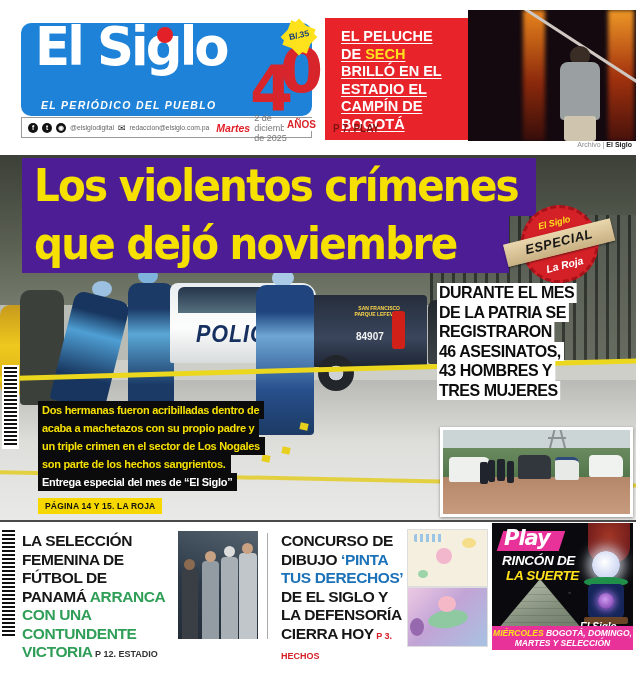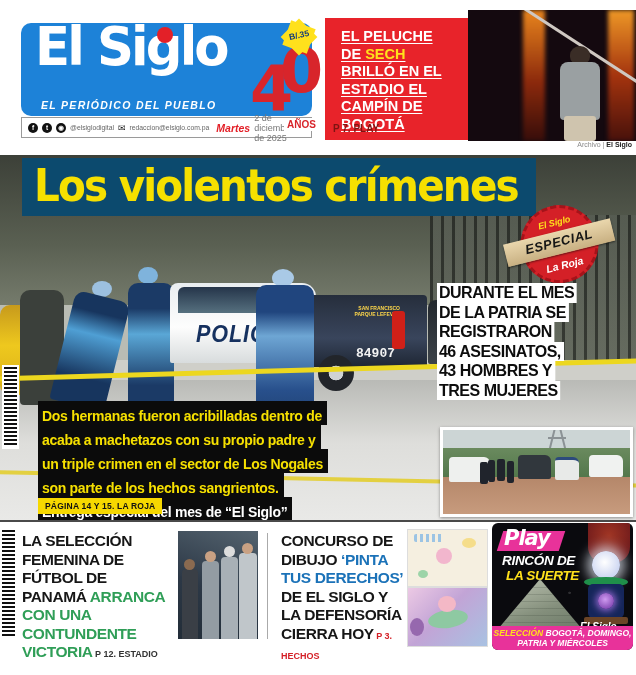--- a/index.html
+++ b/index.html
@@ -63,33 +63,33 @@
   #cop-a{left:20px;top:135px;width:44px;height:115px;background:#3b403b;}
   #cop-b{left:62px;top:140px;width:56px;height:112px;background:linear-gradient(180deg,#17355e 15%,#4f9fd4 35%,#17355e 75%);transform:rotate(14deg);}
   #cop-b-head{left:92px;top:126px;width:20px;height:16px;background:#9cc0e0;border-radius:50%;}
   #cop-c{left:128px;top:128px;width:46px;height:128px;background:linear-gradient(180deg,#1b3a66 20%,#5aa7d6 40%,#1b3a66 80%);}
   #cop-c-head{left:138px;top:112px;width:20px;height:17px;background:#7fb3dc;border-radius:50%;}
   #truck-cab{left:170px;top:128px;width:146px;height:80px;background:linear-gradient(180deg,#e9edf0,#fdfdfd 55%,#d8dcdd);border-radius:8px 14px 2px 2px;}
   #truck-win{left:178px;top:132px;width:120px;height:26px;background:linear-gradient(180deg,#25354a,#56707f);border-radius:6px 10px 0 0;}
   #van-label{left:196px;top:165px;font-size:24px;font-weight:bold;font-style:italic;color:#16315f;letter-spacing:1px;transform:scaleX(.9);transform-origin:left;}
   #truck-bed{left:305px;top:140px;width:122px;height:72px;background:linear-gradient(180deg,#262e3c,#39455c 60%,#1e2633);border-radius:2px 4px 2px 2px;}
   #van-district{left:348px;top:150px;font-size:5px;line-height:6px;color:#ffd84a;font-weight:bold;text-align:right;width:52px;}
-  #van-unit{left:356px;top:191px;font-size:13px;font-weight:bold;color:#f2f2f2;font-family:Liberation Mono, monospace;}
+  #van-unit{left:356px;top:176px;font-size:10px;font-weight:bold;color:#f2f2f2;}
   #taillight{left:392px;top:156px;width:13px;height:38px;background:#d02018;border-radius:3px;filter:blur(.5px);}
   #wheel{left:318px;top:200px;width:36px;height:36px;background:radial-gradient(circle,#cfd2d4 0 28%,#22252a 30% 100%);border-radius:50%;}
   #suv{left:428px;top:145px;width:118px;height:64px;background:linear-gradient(180deg,#23282e,#3c4349);border-radius:8px 12px 2px 2px;}
   #cop-door{left:256px;top:130px;width:58px;height:150px;background:linear-gradient(180deg,#20457e 18%,#6ea6d4 34%,#28508c 70%,#1c3a64);border-radius:10px 10px 4px 4px;}
   #cop-door-head{left:272px;top:114px;width:22px;height:18px;background:#a9c9e6;border-radius:50%;}
   #tape1{left:-20px;top:212px;width:700px;height:5px;background:#ecd71f;transform:rotate(-1.6deg);}
   #tape2{left:-10px;top:322px;width:660px;height:4px;background:#e3cd25;opacity:.85;transform:rotate(1.2deg);border-radius:3px;}
   .marker{width:8px;height:7px;background:#e8cf1d;transform:rotate(12deg);}
   #mk1{left:282px;top:292px;} #mk2{left:300px;top:268px;} #mk3{left:262px;top:300px;}
 
   
-  .hl-strip{left:22px;background:#0c4a6e;z-index:5;}
+  .hl-strip{left:22px;background:#4c1d95;z-index:5;}
   #hl1{top:158px;width:514px;height:58px;}
   #hl2{top:216px;width:487px;height:57px;}
   .hl-text{position:absolute;left:12px;top:1px;font-family:"DejaVu Sans",sans-serif;font-weight:bold;
            font-size:45px;color:#f6e000;letter-spacing:-2px;white-space:nowrap;
            transform:scaleX(.9);transform-origin:left;}
 
   
   #badge{left:505px;top:203px;width:110px;height:86px;z-index:6;transform:rotate(-14deg);}
   #badge-circle{position:absolute;left:16px;top:2px;width:78px;height:78px;background:#d42027;border-radius:50%;
                 border:3px dashed #a5131a;box-sizing:border-box;}
@@ -102,22 +102,22 @@
   #badge-bottom{position:absolute;left:0;top:56px;width:110px;text-align:center;font-size:10.5px;font-weight:bold;
                 font-style:italic;color:#fff;}
 
   
   #deck{left:437px;top:283px;width:196px;z-index:5;line-height:19.5px;}
   .deck-line{display:inline-block;background:#fff;color:#0d0d0d;font-weight:bold;font-size:16.5px;
              padding:0 3px 0 2px;letter-spacing:-.5px;transform:scaleX(.97);transform-origin:left;}
 
   
   #summary{left:38px;top:401px;z-index:5;line-height:16px;}
-  .sum-line{display:table;background:#0b0b0b;color:#f6e000;font-weight:bold;font-size:14px;
-            padding:7px 5px 1px 4px;margin-bottom:0px;letter-spacing:-.3px;}
+  .sum-line{display:table;background:#0b0b0b;color:#f6e000;font-weight:bold;font-size:11px;
+            padding:1px 5px 1px 4px;margin-bottom:0px;letter-spacing:-.3px;}
   .sum-tail{color:#fff;}
   #page-ref-main{left:38px;top:498px;z-index:5;background:#f6d800;color:#111;font-weight:bold;font-size:8.5px;
                  padding:3px 7px;letter-spacing:.2px;}
 
   
   #inset{left:440px;top:427px;width:193px;height:90px;background:#fff;padding:3px;box-sizing:border-box;z-index:5;
          box-shadow:0 1px 3px rgba(0,0,0,.4);}
   #inset-in{position:relative;width:100%;height:100%;overflow:hidden;background:#cdd6d6;}
   #inset-sky{position:absolute;left:0;top:0;width:100%;height:30%;background:#ccd5d5;}
   #inset-veg{position:absolute;left:0;top:22%;width:100%;height:36%;background:linear-gradient(180deg,#6a8a5e,#51764a);}
@@ -166,21 +166,21 @@
   #draw-bottom{left:407px;top:587px;width:79px;height:58px;overflow:hidden;border:1px solid #ddd;
                background:linear-gradient(135deg,#ecc9e4,#c2a4d6 45%,#a8c2e2);}
   #dd5{left:20px;top:22px;width:40px;height:18px;background:#8ec9a2;transform:rotate(-8deg);border-radius:50%;}
   #dd6{left:30px;top:8px;width:18px;height:16px;background:#f4b8c6;}
   #dd7{left:2px;top:30px;width:14px;height:18px;background:#9668ae;}
 
   
   #play-box{left:492px;top:523px;width:141px;height:127px;background:#0a0a0e;overflow:hidden;
             background-image:radial-gradient(circle at 20% 70%,rgba(255,255,255,.18) 1px,transparent 1.5px),
                              radial-gradient(circle at 80% 30%,rgba(255,255,255,.2) 1px,transparent 1.5px),
-                             radial-gradient(circle at 55% 55%,rgba(255,255,255,.15) 1px,transparent 1.5px);border-radius:6px;}
+                             radial-gradient(circle at 55% 55%,rgba(255,255,255,.15) 1px,transparent 1.5px);}
   #play-slash{position:absolute;left:8px;top:8px;width:62px;height:20px;background:#e8329a;transform:skewX(-18deg);}
   #play-logo{position:absolute;left:12px;top:3px;font-size:21px;font-weight:bold;font-style:italic;color:#fff;
              font-family:"DejaVu Sans",sans-serif;letter-spacing:-1px;}
   #rincon1{position:absolute;left:10px;top:30px;font-size:13.5px;font-weight:bold;font-style:italic;color:#fff;letter-spacing:-.3px;}
   #rincon2{position:absolute;left:14px;top:45px;font-size:13.5px;font-weight:bold;font-style:italic;color:#ffe11c;letter-spacing:-.3px;}
   #teller-hair{position:absolute;left:96px;top:0px;width:42px;height:40px;background:radial-gradient(circle at 50% 30%,#a03524,#5c1018);border-radius:0 0 40% 40%;}
   #crystal{position:absolute;left:100px;top:28px;width:28px;height:28px;border-radius:50%;
            background:radial-gradient(circle at 45% 40%,#ffffff,#cdd6f2 70%);box-shadow:0 0 12px 5px rgba(240,245,255,.7);}
   #table-green{position:absolute;left:92px;top:54px;width:44px;height:10px;background:#1f8f4a;border-radius:50%;}
   #barrel{position:absolute;left:96px;top:61px;width:36px;height:34px;background:#15265a;border-radius:5px;}
@@ -276,20 +276,23 @@
     <div class="abs" id="tape1"></div>
     <div class="abs" id="tape2"></div>
     <div class="abs marker" id="mk1"></div>
     <div class="abs marker" id="mk2"></div>
     <div class="abs marker" id="mk3"></div>
   </div>
 
   <div class="abs hl-strip" id="hl1">
     <span class="hl-text">Los violentos crímenes</span>
   </div>
+  <div class="abs hl-strip" id="hl2">
+    <span class="hl-text">que dejó noviembre</span>
+  </div>
 
   <div class="abs" id="badge">
     <div id="badge-circle"></div>
     <div id="badge-top">El Siglo</div>
     <div id="badge-ribbon"></div>
     <div id="badge-mid">ESPECIAL</div>
     <div id="badge-bottom">La Roja</div>
   </div>
 
   <div class="abs" id="deck">
@@ -374,19 +377,19 @@
     <div id="crystal"></div>
     <div id="table-green"></div>
     <div id="barrel"></div>
     <div id="orb"></div>
     <div id="stand"></div>
     <div id="pyramid"></div>
     <div id="pyr-lines"></div>
     <div id="play-siglo">El Siglo</div>
     <div id="play-banner">
       <div class="banner-line">
-        <span class="accent">SELECCIÓN</span><span> BOGOTÁ, DOMINGO,</span>
+        <span class="accent">MIÉRCOLES</span><span> BOGOTÁ, DOMINGO,</span>
       </div>
-      <div class="banner-line">PATRIA Y MIÉRCOLES</div>
+      <div class="banner-line">MARTES Y SELECCIÓN</div>
     </div>
   </div>
 
 </div>
 
 </body></html>

